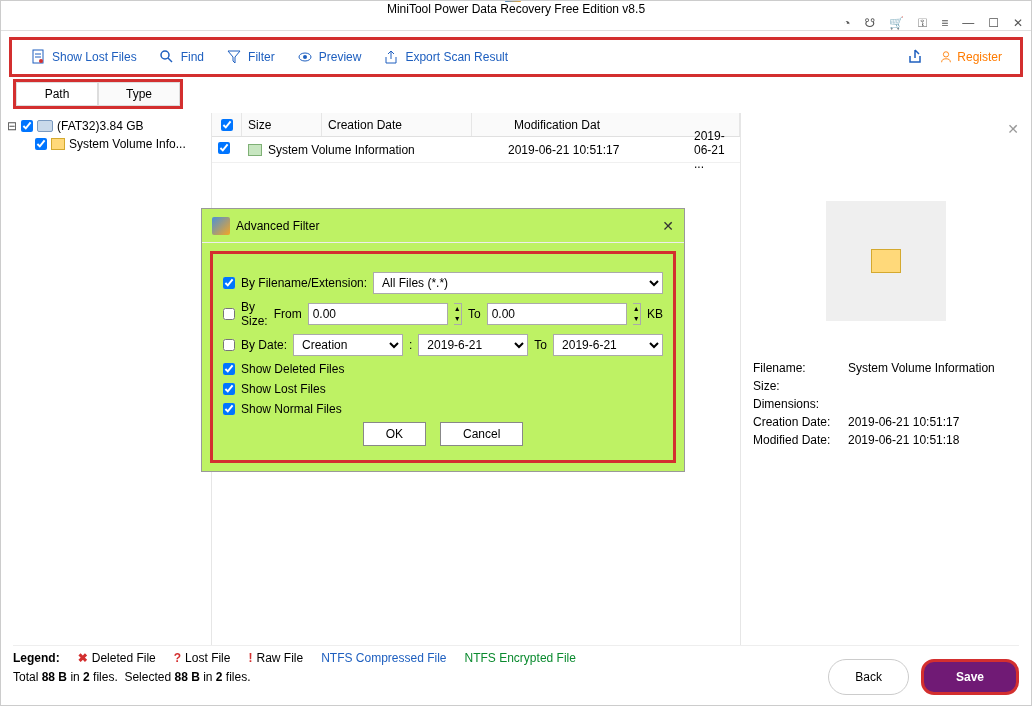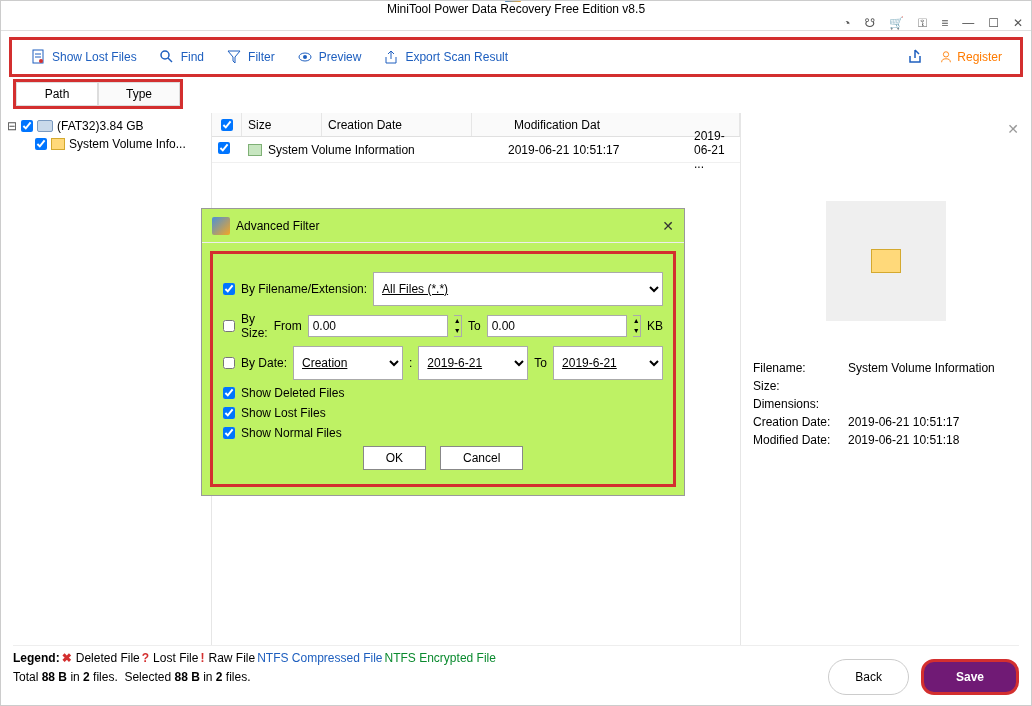--- a/index.html
+++ b/index.html
@@ -39,41 +39,41 @@
 .frow{display:flex;height:26px;align-items:center;border-bottom:1px solid #f0f0f0;}
 .frow>div{padding:0 6px;}
 
 .preview{width:290px;padding:8px 12px;}
 .preview .pclose{float:right;color:#999;cursor:pointer;font-size:14px;}
 .preview .thumb{width:120px;height:120px;background:#efefef;margin:80px auto 40px auto;display:flex;align-items:center;justify-content:center;}
 .preview .thumb .fold{width:30px;height:24px;background:#ffd97a;border:1px solid #d4a92f;}
 .meta-row{display:flex;margin:4px 0;}
 .meta-row .ml{width:95px;}
 
-.legend{position:absolute;left:12px;right:12px;bottom:42px;height:18px;display:flex;align-items:center;gap:2px;border-top:1px solid #eee;padding-top:6px;}
+.legend{position:absolute;left:12px;right:12px;bottom:42px;height:18px;display:flex;align-items:center;gap:18px;border-top:1px solid #eee;padding-top:6px;}
 .legend b{font-weight:600;}
 .lg-del{color:#d32f2f;font-weight:bold;margin-right:4px;}
 .lg-lost{color:#d32f2f;font-weight:bold;margin-right:4px;}
 .lg-raw{color:#d32f2f;font-weight:bold;margin-right:4px;}
 .lg-ntfs{color:#1e5fbf;}
 .lg-enc{color:#0a8a2e;}
 
 .footer{position:absolute;left:12px;right:12px;bottom:10px;display:flex;align-items:center;}
 .footer .stats{}
 .footer .btns{margin-left:auto;display:flex;gap:12px;}
 .btn-back{padding:8px 26px;border:1px solid #ccc;border-radius:18px;background:#fff;cursor:pointer;}
 .btn-save{padding:8px 32px;border:3px solid #d32f2f;border-radius:13px;background:#701a75;color:#fff;font-weight:600;cursor:pointer;}
 
 .dialog{position:absolute;left:200px;top:207px;width:484px;background:#bef264;border:1px solid #999;z-index:10;}
 .dlg-title{height:34px;display:flex;align-items:center;padding:0 10px;gap:6px;border-bottom:1px solid #eee;}
 .dlg-title .dlogo{width:18px;height:18px;background:linear-gradient(135deg,#4a90d9,#f5a623);border-radius:2px;}
 .dlg-title .dclose{margin-left:auto;font-size:14px;cursor:pointer;color:#333;}
 .dlg-body{border:3px solid #d32f2f;margin:8px;padding:12px 10px 14px 10px;}
 .drow{display:flex;align-items:center;gap:6px;margin:6px 0;}
-.sel{border:1px solid #aaa;height:34px;padding:0 4px;background:#fff;text-decoration:underline;}
+.sel{border:1px solid #aaa;height:22px;padding:0 4px;background:#fff;}
 .num{border:1px solid #aaa;height:22px;padding:0 4px;width:140px;}
 .spin{width:16px;height:22px;border:1px solid #aaa;border-left:none;display:flex;flex-direction:column;}
 .spin div{flex:1;font-size:7px;text-align:center;line-height:9px;cursor:pointer;}
 .dbuttons{display:flex;gap:14px;justify-content:center;}
 .dbuttons button{padding:4px 22px;border:1px solid #888;background:#fff;cursor:pointer;}
 .sort-arrow{margin-left:auto;color:#999;font-size:9px;}
 </style>
 </head>
 <body>
 

